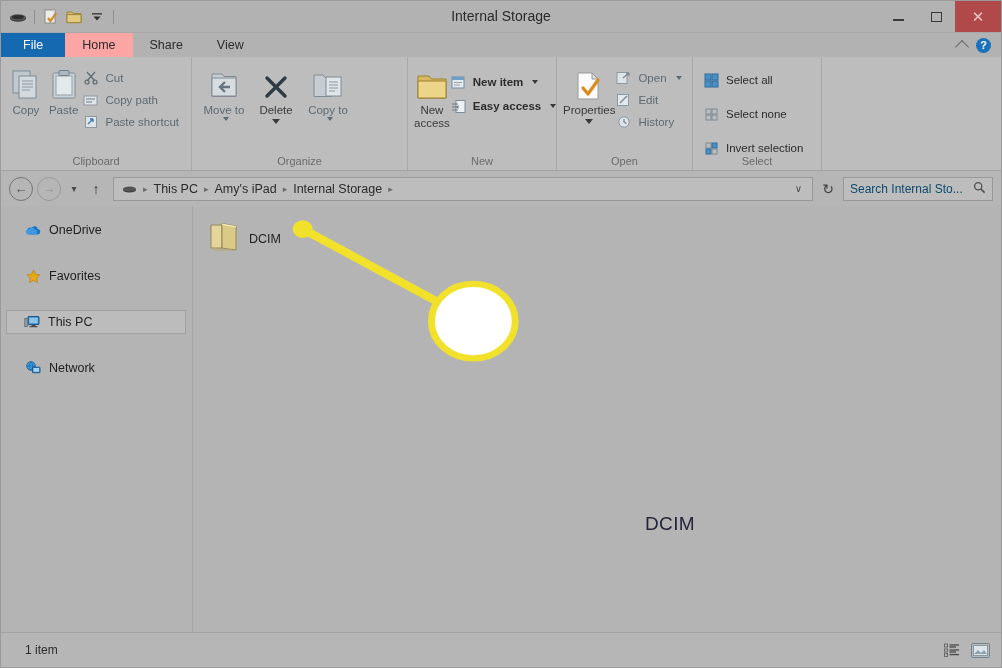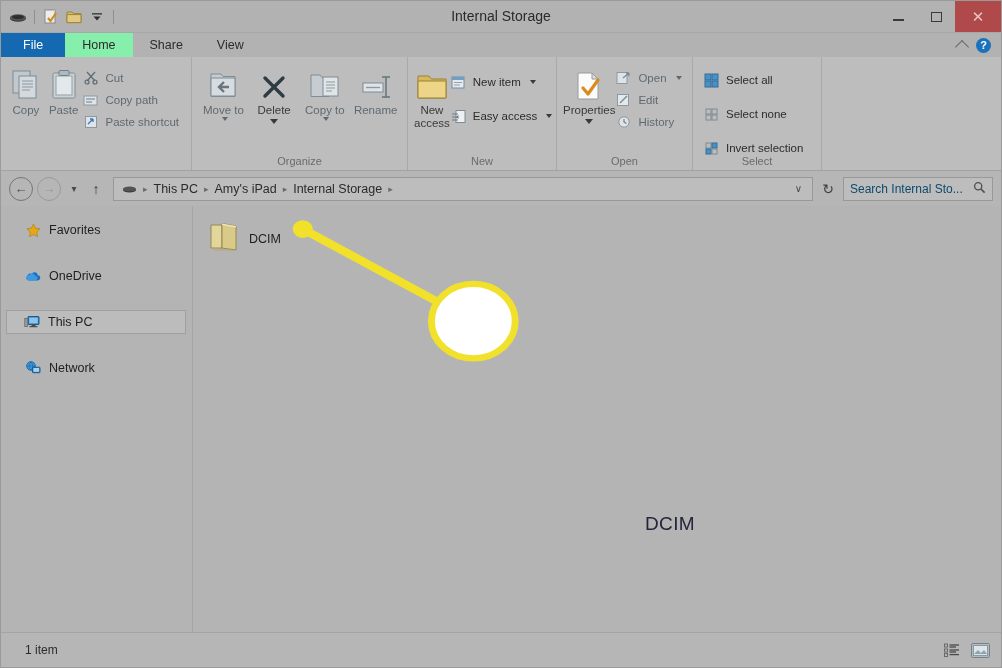--- a/index.html
+++ b/index.html
@@ -118,21 +118,21 @@
     font-size: 12.5px;
     color: #2c2c2c;
     position: relative;
   }
   .tab.file {
     background: #1569b0;
     color: #ffffff;
     padding: 0 22px;
   }
   .tab.active {
-    background: #86efac;
+    background: #fca5a5;
   }
   .tab-right {
     margin-left: auto;
     display: flex;
     align-items: center;
     gap: 9px;
     padding-right: 10px;
   }
   .chev-up {
     width: 9px;
@@ -550,20 +550,21 @@
             <span class="ic">
               <svg width="14" height="14" viewBox="0 0 14 14">
                 <rect x="1.5" y="1.5" width="11" height="11" fill="#dfe4e8" stroke="#8d99a1"></rect>
                 <path d="M4 9 L9 4 M9 4 H6 M9 4 V7" stroke="#3d78b4" stroke-width="1.3" fill="none"></path>
               </svg>
             </span>
             <span>Paste shortcut</span>
           </div>
         </div>
       </div>
+      <div class="rgroup-label">Clipboard</div>
     </div>
 
     <div class="rgroup" style="width:215px;">
       <div class="rgroup-body">
         <div class="bigbtn">
           <div class="ic">
             <svg width="32" height="30" viewBox="0 0 32 30">
               <path d="M4 3 h10 l2 2.5 H28 v20 H4 Z" fill="#c6ccd1" stroke="#7f8c95"></path>
               <path d="M4 7 h24 v18 H4 Z" fill="#d7dce0" stroke="#7f8c95"></path>
               <path d="M22 16 H13 M17 11 l-5 5 l5 5" stroke="#69767f" stroke-width="2.4" fill="none"></path>
@@ -590,50 +591,36 @@
                 <line x1="17" y1="11" x2="26" y2="11"></line>
                   <line x1="17" y1="14" x2="26" y2="14"></line>
                 <line x1="17" y1="17" x2="26" y2="17"></line>
                   <line x1="17" y1="20" x2="23" y2="20"></line>
               </g>
             </svg>
           </div>
           <span>Copy to</span>
           <div class="caret-dn"></div>
         </div>
-        <div class="bigbtn">
-          <div class="ic">
-            <svg width="32" height="26" viewBox="0 0 32 26">
-              <line x1="26" y1="2" x2="26" y2="22" stroke="#69767f" stroke-width="1.6"></line>
-              <line x1="22" y1="2" x2="30" y2="2" stroke="#69767f" stroke-width="1.6"></line>
-              <line x1="22" y1="22" x2="30" y2="22" stroke="#69767f" stroke-width="1.6"></line>
-              <rect x="3" y="8" width="20" height="9" fill="#dfe4e8" stroke="#7f8c95"></rect>
-              <g stroke="#8d99a1" stroke-width="1.4">
-                <line x1="6" y1="12.5" x2="20" y2="12.5"></line>
-              </g>
-            </svg>
-          </div>
-          <span>Rename</span>
-        </div>
       </div>
       <div class="rgroup-label">Organize</div>
     </div>
 
     <div class="rgroup" style="width:148px;">
       <div class="rgroup-body">
         <div class="bigbtn dark" style="width:48px;">
           <div class="ic">
             <svg width="32" height="28" viewBox="0 0 32 28">
               <path d="M2 3 h11 l2.4 3 H30 v19 H2 Z" fill="#d9b75e" stroke="#9b822f"></path>
               <path d="M2 8 h28 v17 H2 Z" fill="#ecd489" stroke="#9b822f"></path>
             </svg>
           </div>
           <span>New access</span>
         </div>
-        <div class="smallcol" style="padding-top:10px;gap:16px;">
+        <div class="smallcol" style="padding-top:10px;gap:6px;font-weight:bold;">
           <div class="smallbtn dark">
             <span class="ic">
               <svg width="15" height="15" viewBox="0 0 15 15">
                 <rect x="1" y="2" width="12" height="11" fill="#e6eaed" stroke="#6f8fa8"></rect>
                 <rect x="1" y="2" width="12" height="3" fill="#6f9fc4"></rect>
                 <g stroke="#8d99a1" stroke-width="0.9">
                   <line x1="3" y1="7.5" x2="11" y2="7.5"></line>
                     <line x1="3" y1="10" x2="9" y2="10"></line>
                 </g>
               </svg>
@@ -793,35 +780,35 @@
         </svg>
       </span>
     </div>
   </div>
 
   <div class="content">
 
     <div class="sidebar">
       <div class="nav-item">
         <span class="nav-ic">
-          <svg width="15" height="15" viewBox="0 0 16 16">
-            <path d="M8 1 l2.1 4.5 L15 6.2 l-3.6 3.4 0.9 4.9 L8 12.2 3.7 14.5 4.6 9.6 1 6.2 5.9 5.5 Z" fill="#e6a817" stroke="#b07e0d" stroke-width="0.7"></path>
-          </svg>
-        </span>
-        <span>Favorites</span>
-      </div>
-
-      <div class="nav-item">
-        <span class="nav-ic">
           <svg width="16" height="12" viewBox="0 0 16 12">
             <path d="M4.2 10.5 h8.3 a2.6 2.6 0 0 0 0.3 -5.2 a3.4 3.4 0 0 0 -6.2 -1.6 a2.9 2.9 0 0 0 -2.4 6.8 Z" fill="#1b72c4"></path>
             <path d="M3 10.5 h7 a2.4 2.4 0 0 0 0 -4.8 a2.9 2.9 0 0 0 -5.4 -0.6 A2.6 2.6 0 0 0 3 10.5 Z" fill="#3d9ae0"></path>
           </svg>
         </span>
         <span>OneDrive</span>
+      </div>
+
+      <div class="nav-item">
+        <span class="nav-ic">
+          <svg width="15" height="15" viewBox="0 0 16 16">
+            <path d="M8 1 l2.1 4.5 L15 6.2 l-3.6 3.4 0.9 4.9 L8 12.2 3.7 14.5 4.6 9.6 1 6.2 5.9 5.5 Z" fill="#e6a817" stroke="#b07e0d" stroke-width="0.7"></path>
+          </svg>
+        </span>
+        <span>Favorites</span>
       </div>
 
       <div class="nav-item selected">
         <span class="nav-ic">
           <svg width="16" height="14" viewBox="0 0 16 14">
             <rect x="4" y="1.5" width="11" height="8" rx="0.6" fill="#2f7fc0" stroke="#1f5a8c"></rect>
             <rect x="5.2" y="2.6" width="8.6" height="5.8" fill="#8ec4ea"></rect>
             <rect x="7.5" y="10" width="4" height="1.2" fill="#4a4a4a"></rect>
             <rect x="5.5" y="11.2" width="8" height="1" fill="#3a3a3a"></rect>
             <rect x="0.8" y="3.5" width="2.6" height="8" fill="#9aa3aa" stroke="#6a737a"></rect>

